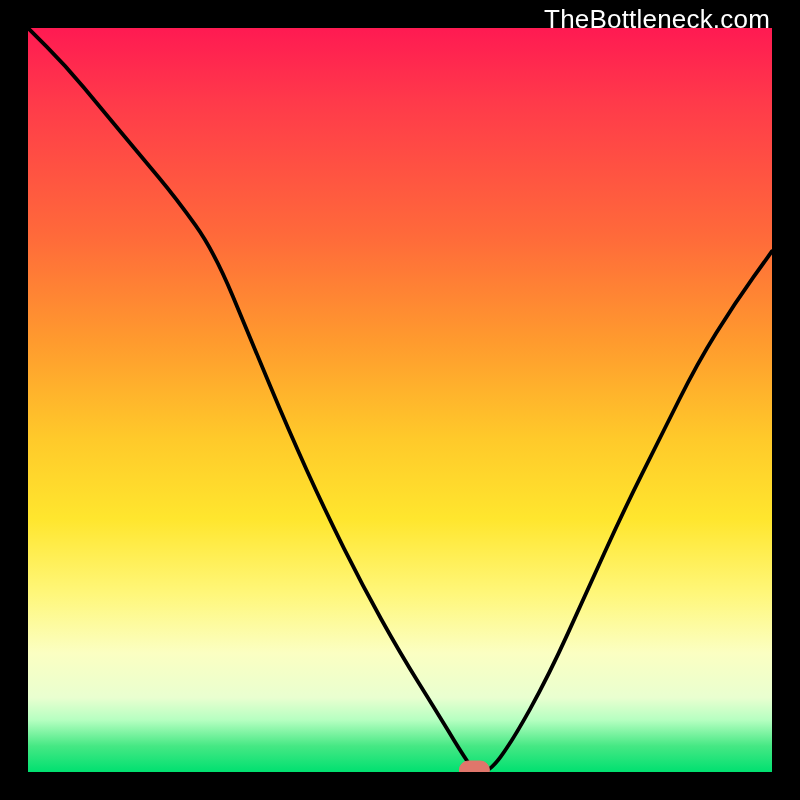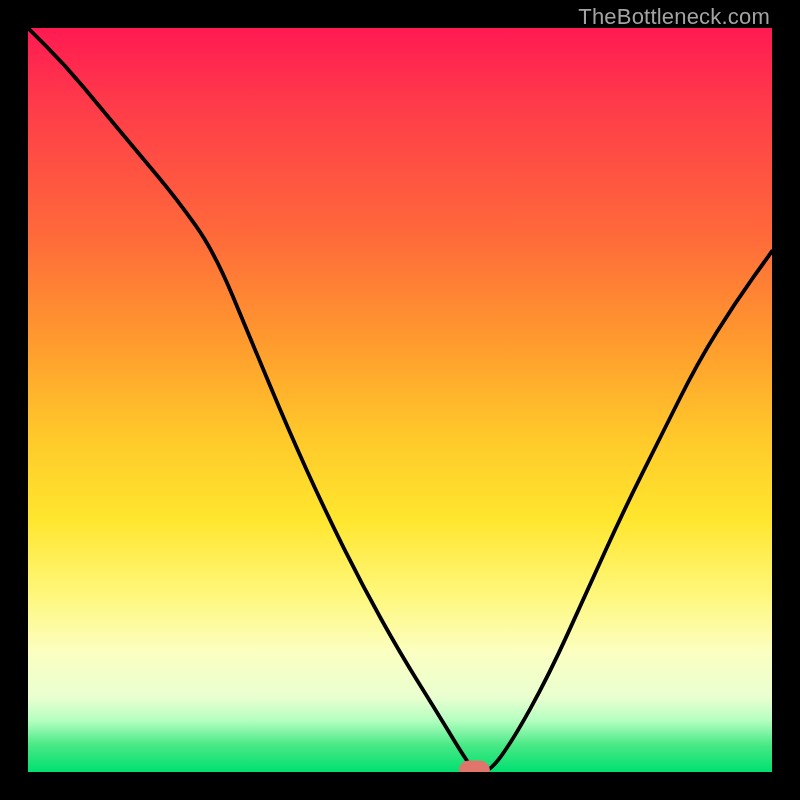--- a/index.html
+++ b/index.html
@@ -59,22 +59,22 @@
     stroke-linejoin: round;
   }
   .marker {
     fill: #e0766b;
     stroke: #e0766b;
   }
   .watermark {
     position: absolute;
     top: 4px;
     right: 30px;
-    color: #a3a3a3;
-    font-size: 22px;
+    color: #ffffff;
+    font-size: 26px;
     letter-spacing: 0.2px;
     user-select: none;
   }
 </style>
 </head>
 <body>
 
 <div class="frame">
 
   <div class="watermark">TheBottleneck.com</div>

